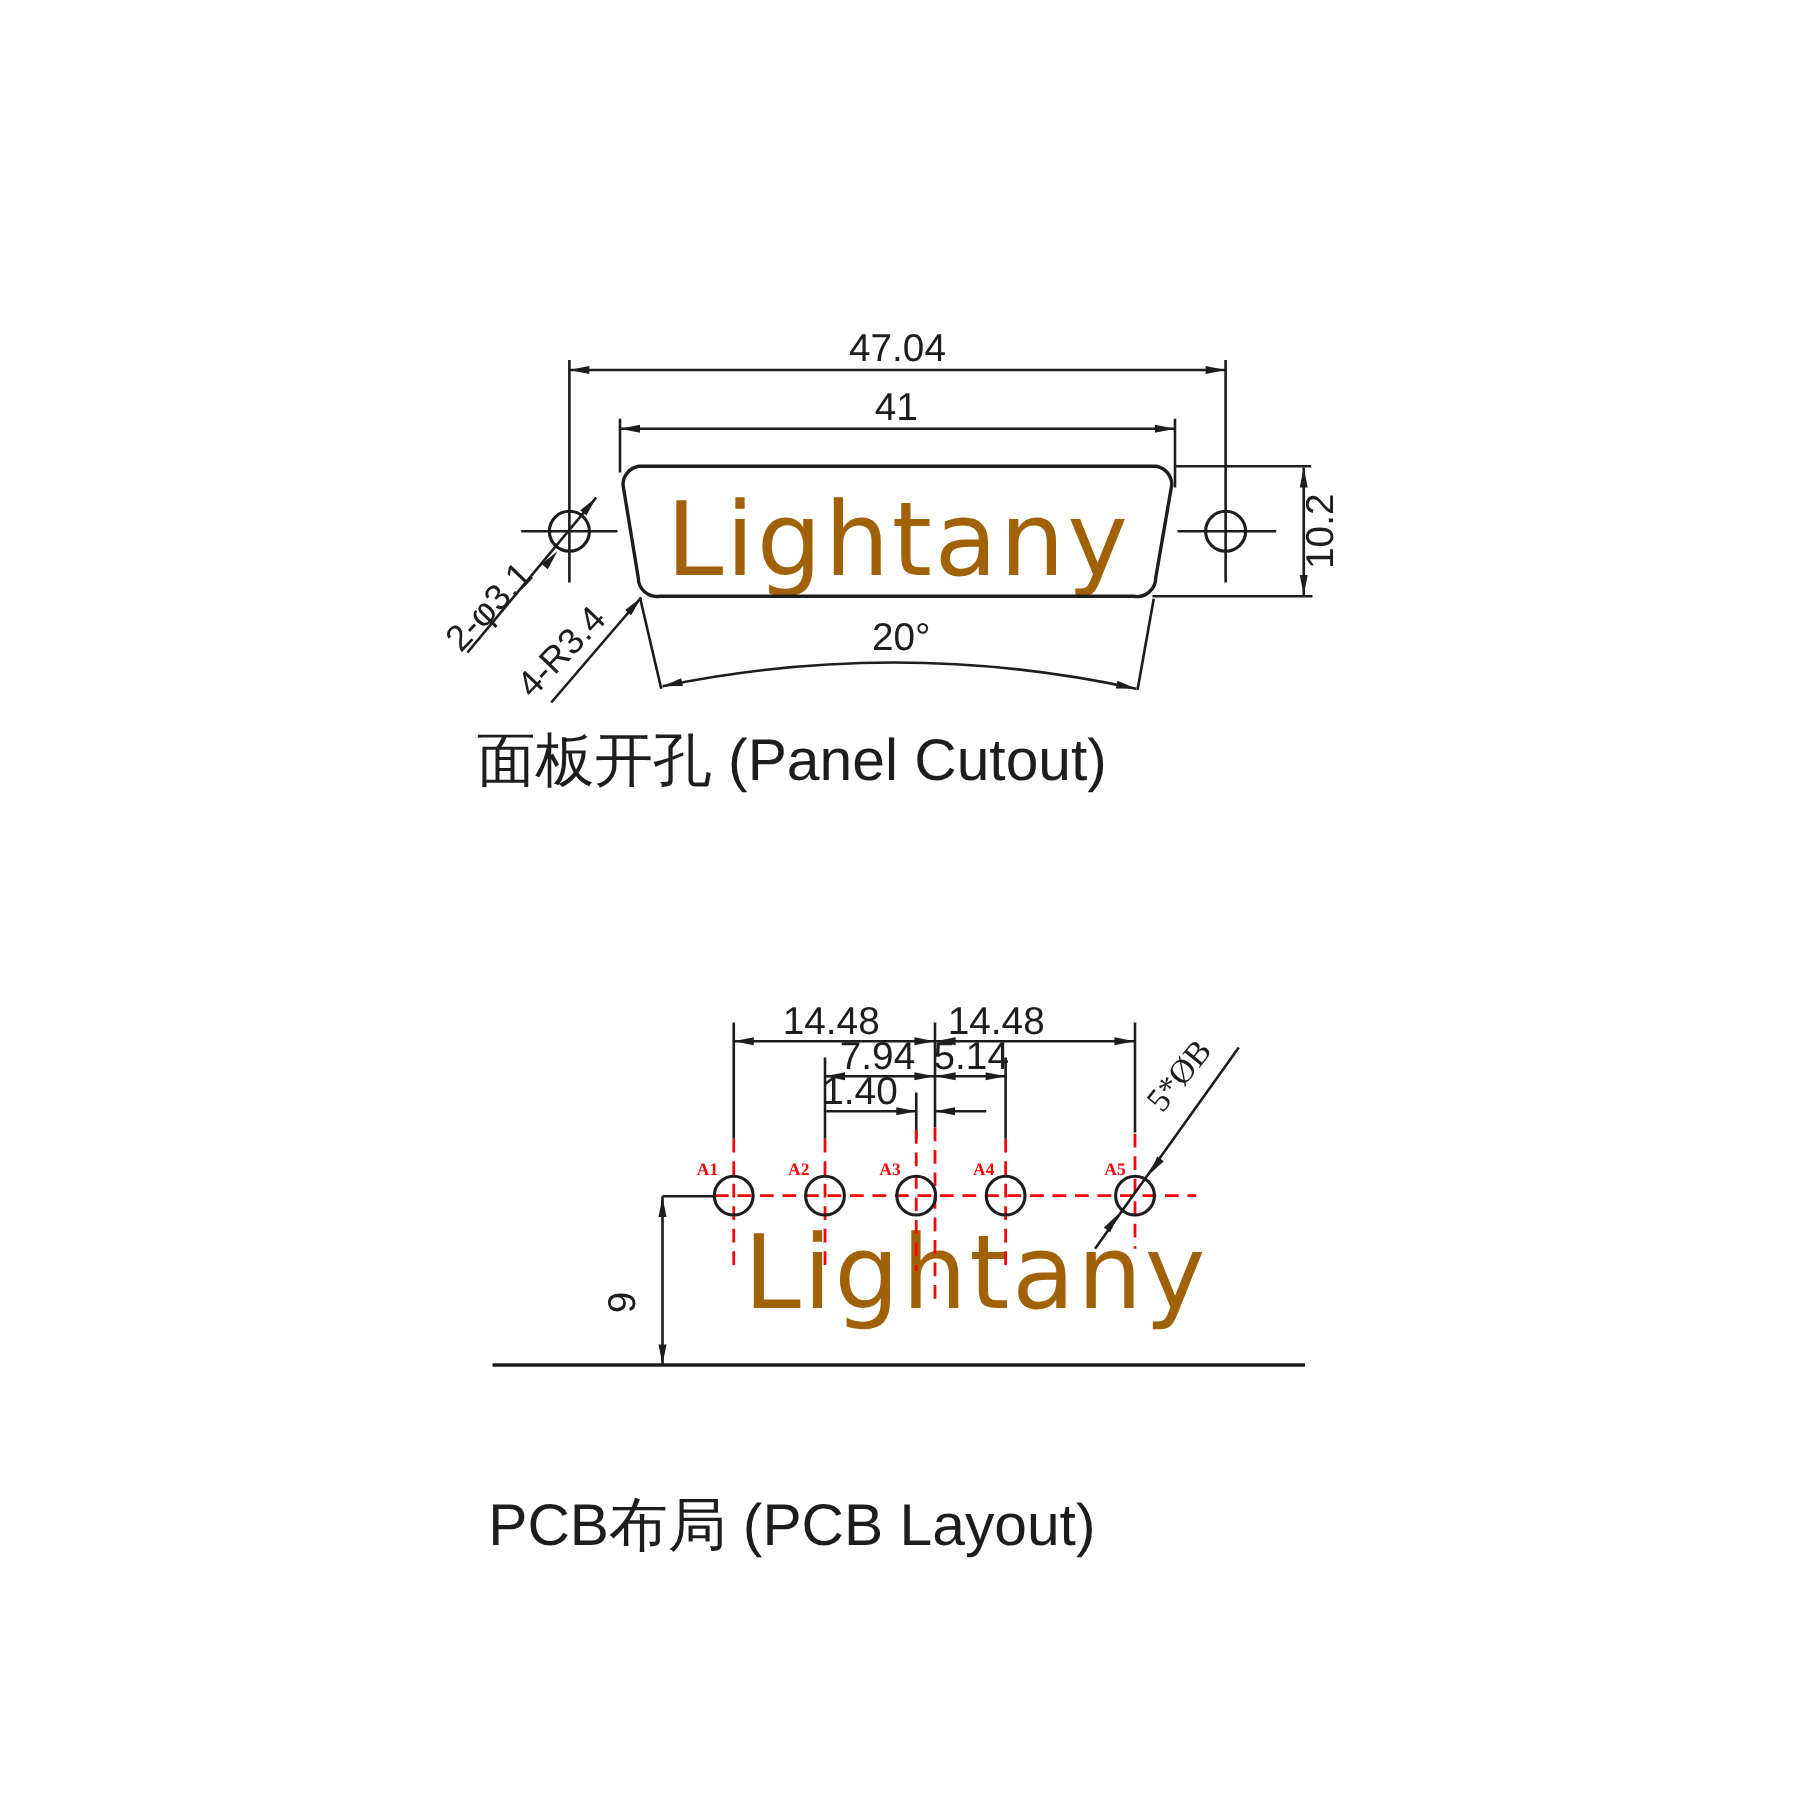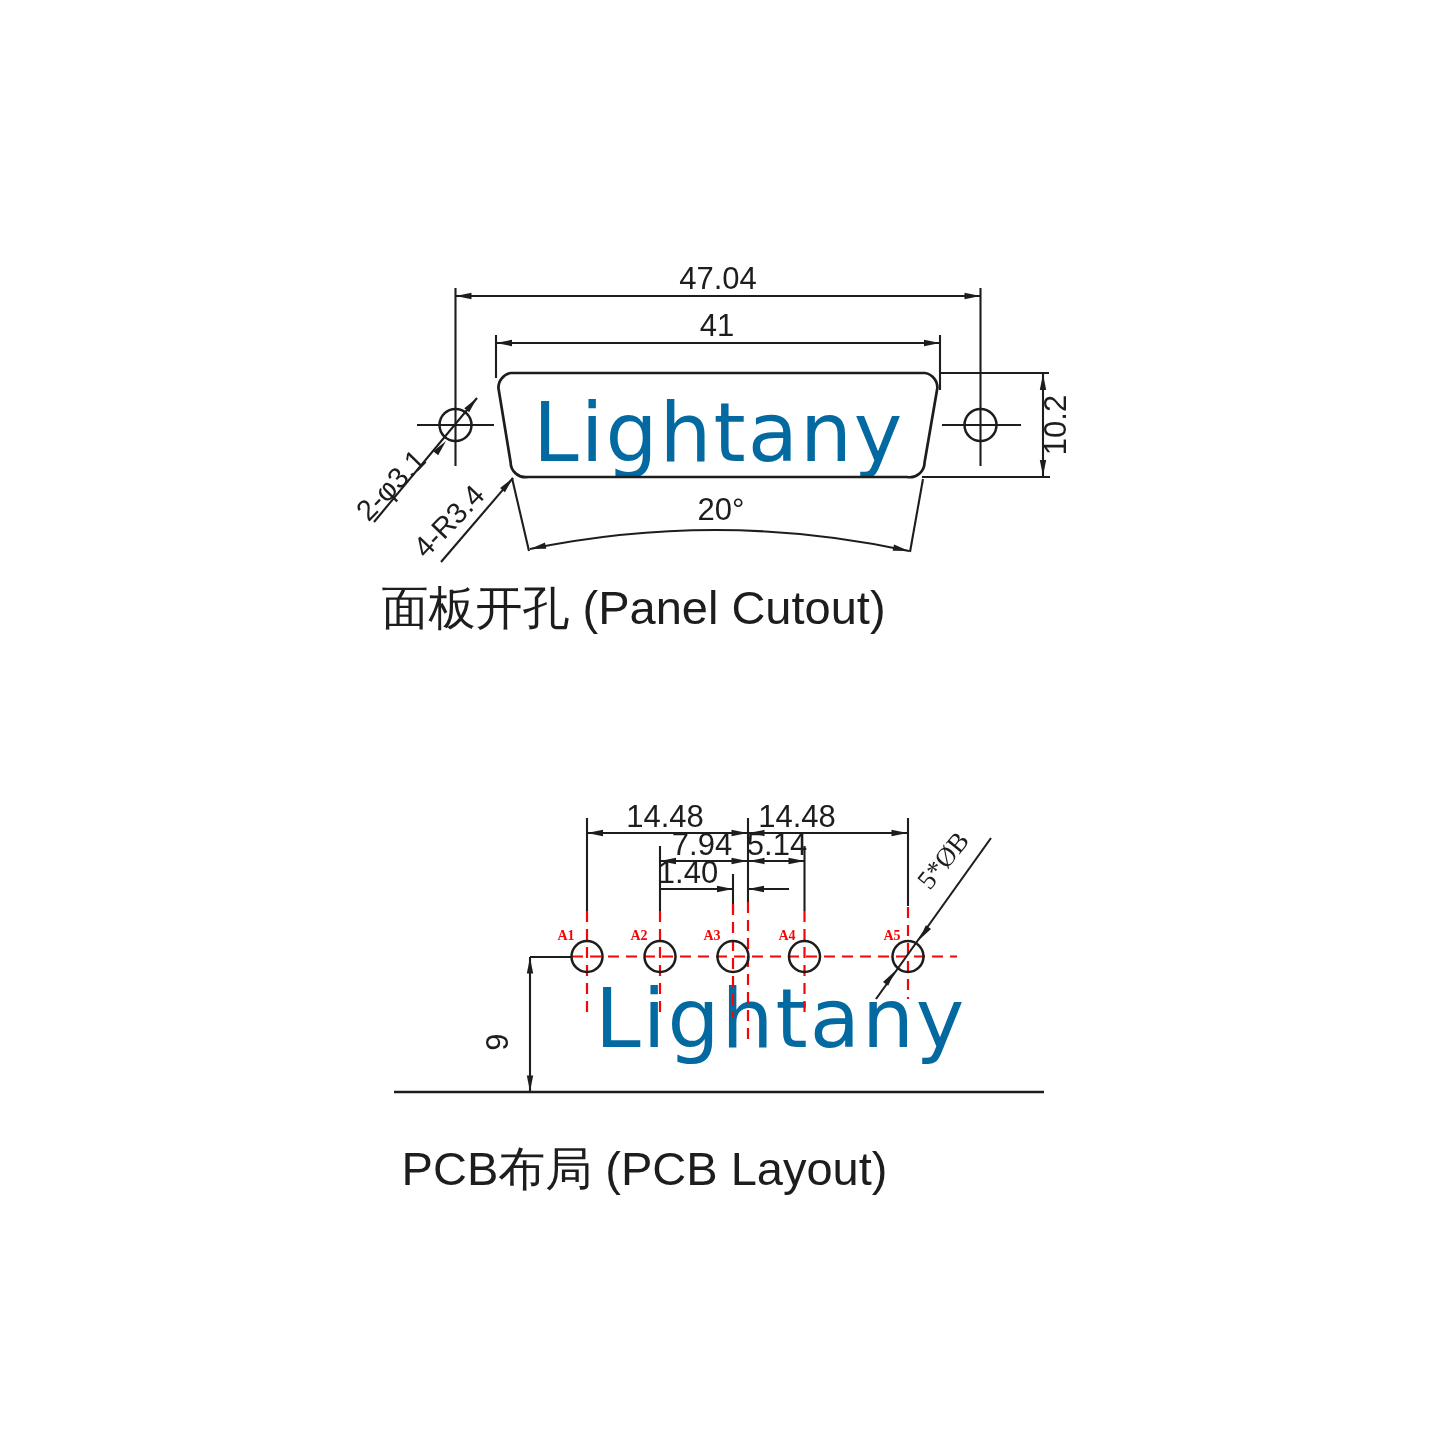--- a/index.html
+++ b/index.html
@@ -5,21 +5,21 @@
   html,body{margin:0;padding:0;background:#ffffff;}
   .canvas{
     position:relative;
     width:1440px;height:1440px;
     background:#ffffff;
     overflow:hidden;
     font-family:"Liberation Sans", sans-serif;
   }
   .watermark{
     position:absolute;
-    color:#0369a1;
+    color:#a16207;
     font-family:"DejaVu Sans", sans-serif;
     font-size:82px;
     font-weight:500;
     letter-spacing:2px;
     line-height:1;
     user-select:none;
     white-space:nowrap;
   }
   .wm-top{left:533px;top:392px;}
   .wm-bottom{left:595px;top:978px;}
@@ -28,21 +28,21 @@
     position:absolute;
     left:0;width:1267px;
     text-align:center;
     color:#1d1d1d;
     font-size:47px;
     font-weight:500;
     line-height:1.1;
     white-space:nowrap;
   }
   .title-panel{top:582px;}
-  .title-pcb{top:1143px;padding-left:11px;}
+  .title-pcb{top:1194px;}
   svg text{
     fill:#1d1d1d;
     font-family:"Liberation Sans", sans-serif;
     font-size:31px;
   }
   svg text.cadlabel{font-size:29px;}
   svg text.pinlabel{
     fill:#f50505;
     font-family:"Liberation Serif", serif;
     font-weight:bold;

